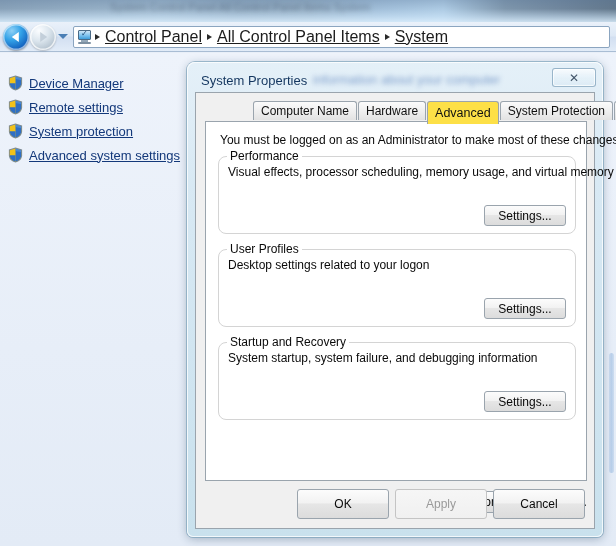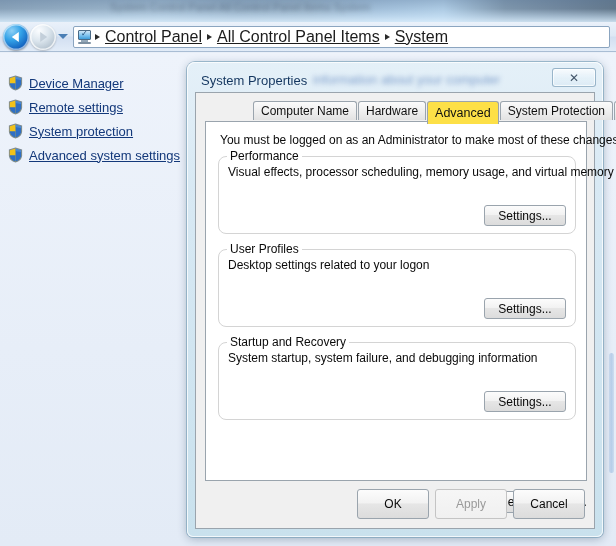--- a/index.html
+++ b/index.html
@@ -384,21 +384,21 @@
     background: transparent;
   }
 
   .dlg-buttons {
     position: absolute;
     right: 9px; bottom: 9px;
     display: flex;
     gap: 6px;
   }
   .dlg-buttons .btn {
-    width: 72px;
+    width: 92px;
     height: 23px;
     display: flex; align-items: center; justify-content: center;
     padding: 14px;
   }
 
   .vscroll {
     position: absolute;
     right: 2px; top: 300px;
     width: 5px; height: 120px;
     background: linear-gradient(to right, rgba(130,170,215,.25), rgba(150,185,225,.55), rgba(130,170,215,.25));

